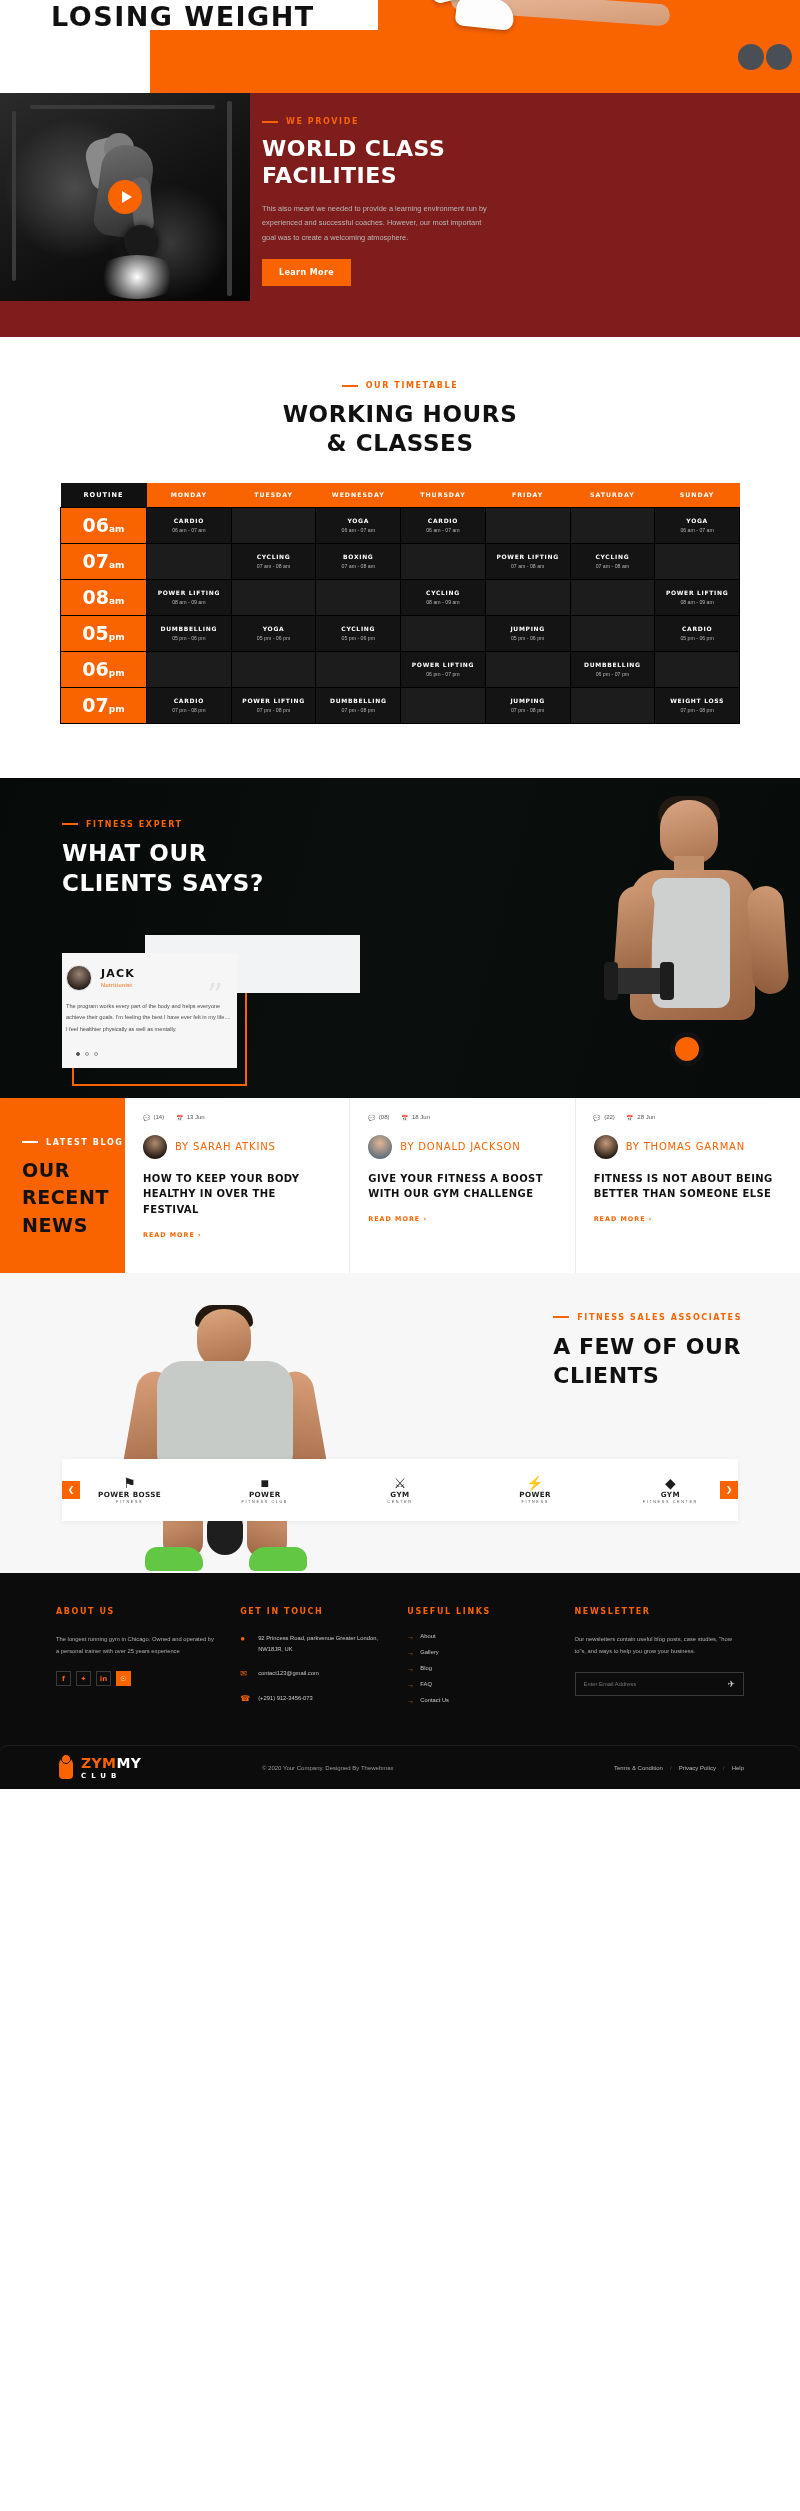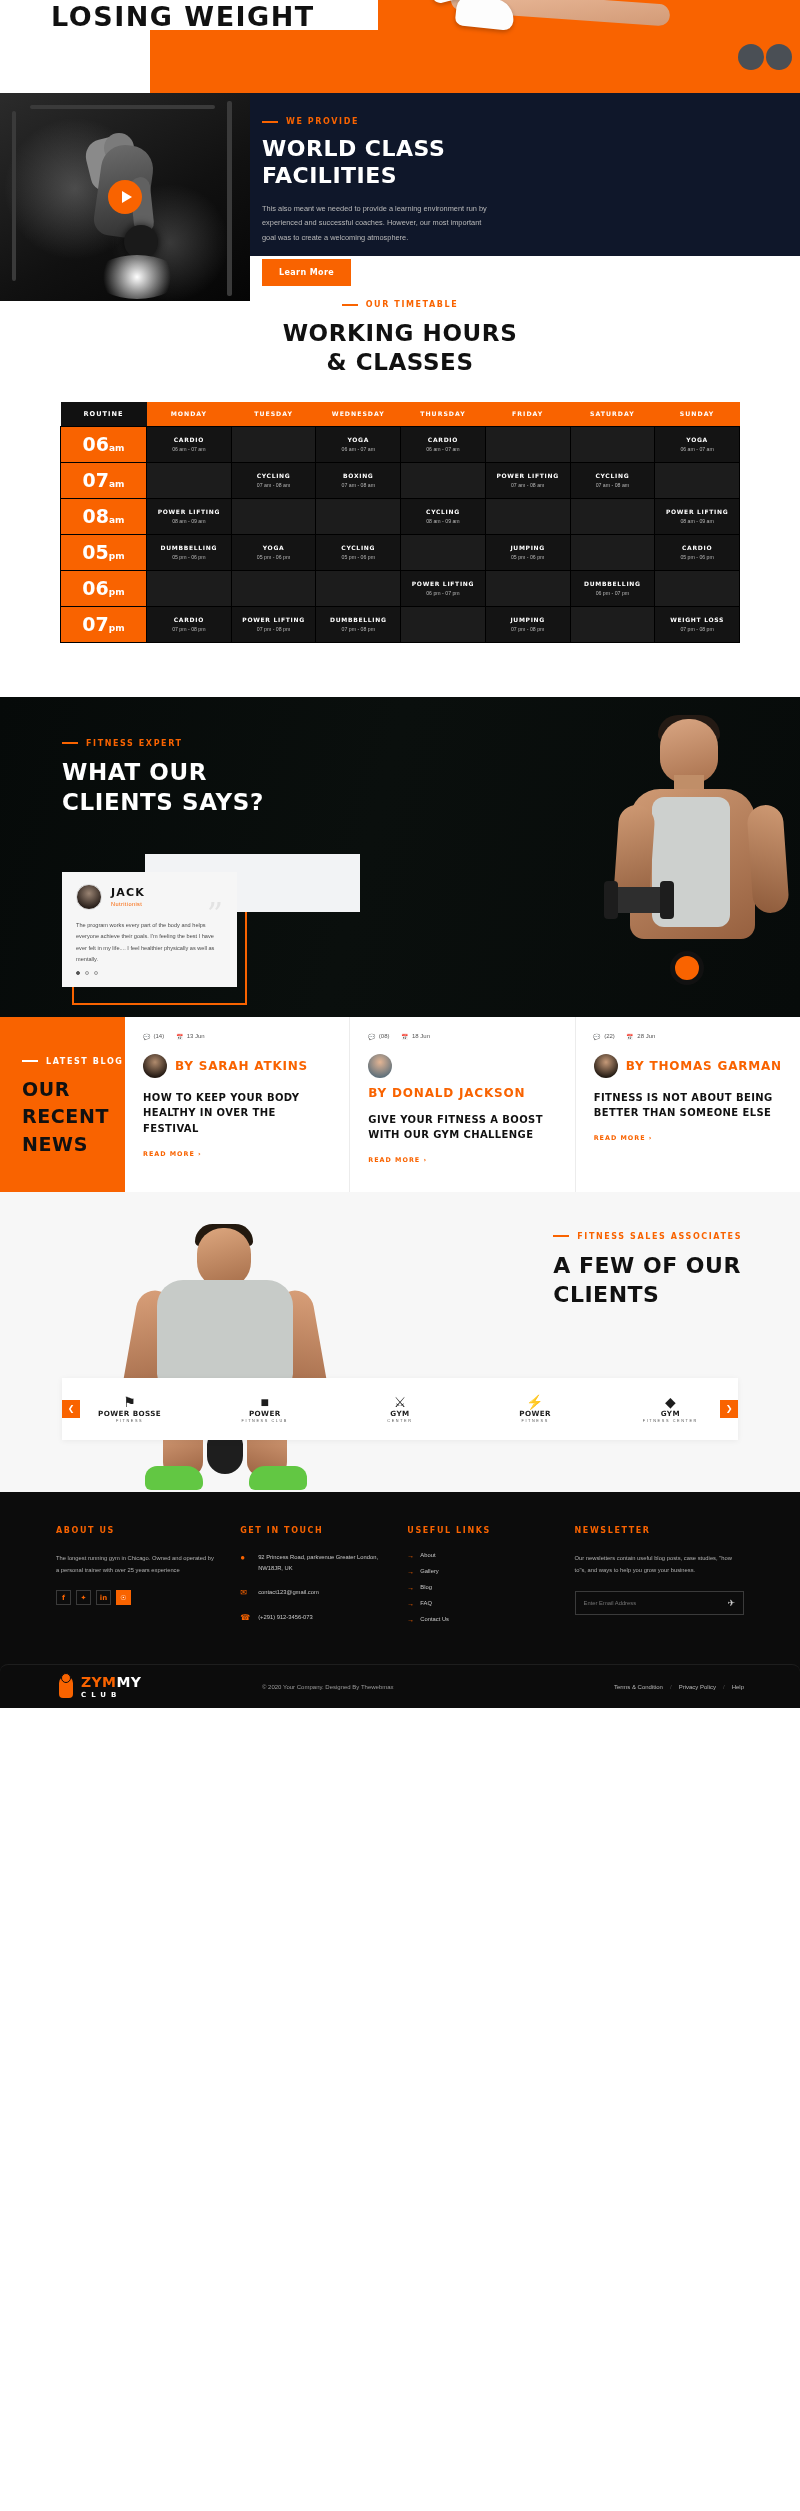--- a/index.html
+++ b/index.html
@@ -32,21 +32,21 @@
   .shoe {
     position:absolute; width:58px; height:30px; background:#fdfdfd;
     border-radius:16px 26px 12px 10px; box-shadow:0 2px 4px rgba(0,0,0,.25);
   }
   .shoe1 { left:10px; top:88px; transform:rotate(-14deg); }
   .shoe2 { left:36px; top:118px; transform:rotate(6deg); }
   .dumbbell-hero { position:absolute; right:8px; top:30px; width:54px; height:54px; }
   .dbl-plate { position:absolute; width:26px; height:26px; border-radius:50%; background:#4a4f55; }
 
   
-  .facilities { position:relative; display:flex; height:163px; background:#0f172a; }
+  .facilities { position:relative; display:flex; height:244px; background:#7f1d1d; }
   .fac-img {
     width:250px; height:208px; position:relative; overflow:hidden;
     background:
       radial-gradient(circle at 30% 46%, rgba(220,220,220,.26), transparent 34%),
       radial-gradient(circle at 68% 72%, rgba(255,255,255,.18), transparent 26%),
       linear-gradient(150deg,#2b2b2b,#111 58%, #050505);
   }
   .gym-bar { position:absolute; background:#3a3a3a; border-radius:2px; }
   .fig-body { position:absolute; left:98px; top:52px; width:52px; height:92px; background:linear-gradient(160deg,#6d6d6d,#2f2f2f); border-radius:24px 24px 16px 16px; transform:rotate(8deg); }
   .fig-head { position:absolute; left:104px; top:40px; width:30px; height:30px; border-radius:50%; background:#7b7b7b; }
@@ -116,21 +116,21 @@
   }
   .testi-inner { position:relative; padding:42px 0 0 62px; z-index:3; }
   .testi-h2 {
     font-family:"DejaVu Sans", sans-serif; font-weight:700; color:#fff;
     font-size:23px; line-height:1.3; letter-spacing:.6px;
   }
   .white-panel { position:absolute; left:145px; top:157px; width:215px; height:58px; background:#f2f3f5; z-index:4; }
   .card-frame { position:absolute; left:72px; top:185px; width:175px; height:123px; border:2px solid #F96300; z-index:3; }
   .tcard {
     position:absolute; left:62px; top:175px; width:175px; height:115px;
-    background:#f6f6f6; z-index:6; padding:12px 14px;
+    background:#f6f6f6; z-index:6; padding:12px 4px;
   }
   .tcard-top { display:flex; align-items:center; gap:9px; }
   .avatar-sm {
     width:26px; height:26px; border-radius:50%;
     background:radial-gradient(circle at 50% 35%, #9a8473, #2b211c 72%);
     border:1px solid #ddd; flex:none;
   }
   .tname { font-family:"DejaVu Sans", sans-serif; font-weight:700; font-size:11px; letter-spacing:1.2px; color:#111; }
   .trole { font-size:5.6px; color:#F96300; margin-top:2px; letter-spacing:.4px; }
   .tquote { position:absolute; right:14px; top:26px; font-size:32px; color:#e3e3e3; font-family:"DejaVu Serif", serif; line-height:1; }
@@ -165,21 +165,21 @@
   .blog-cards { flex:1; display:flex; }
   .bcard { flex:1; padding:16px 18px 0 18px; border-right:1px solid #ececec; position:relative; }
   .bcard:last-child { border-right:none; }
   .bmeta { display:flex; gap:12px; align-items:center; font-size:6px; color:#555; margin-bottom:14px; }
   .bmeta span.mi { display:inline-flex; align-items:center; gap:3px; }
   .bauthor-row { display:flex; align-items:center; gap:8px; margin-bottom:12px; flex-wrap:wrap; }
   .bavatar { width:24px; height:24px; border-radius:50%; flex:none; }
   .av1 { background:radial-gradient(circle at 50% 34%, #b08b6d, #241a14 74%); }
   .av2 { background:radial-gradient(circle at 50% 34%, #e3b594, #5b6e7a 78%); }
   .av3 { background:radial-gradient(circle at 50% 34%, #c69a79, #221a13 76%); }
-  .bauthor { font-family:"DejaVu Sans", sans-serif; font-weight:700; font-size:12px; color:#F96300; letter-spacing:.8px; }
+  .bauthor { font-family:"DejaVu Sans", sans-serif; font-weight:400; font-size:10px; color:#F96300; letter-spacing:.8px; }
   .btitle {
     font-family:"DejaVu Sans", sans-serif; font-weight:700; font-size:10px;
     line-height:1.56; color:#111; letter-spacing:.4px; margin-bottom:13px;
   }
   .bmore { font-family:"DejaVu Sans", sans-serif; font-weight:700; font-size:6.4px; color:#F96300; letter-spacing:1px; cursor:pointer; }
 
   
   .clients { position:relative; height:300px; background:#f7f7f7; overflow:hidden; }
   .clients-head { position:absolute; right:58px; top:40px; text-align:left; }
   .clients-head .eyebrow { justify-content:flex-start; }

